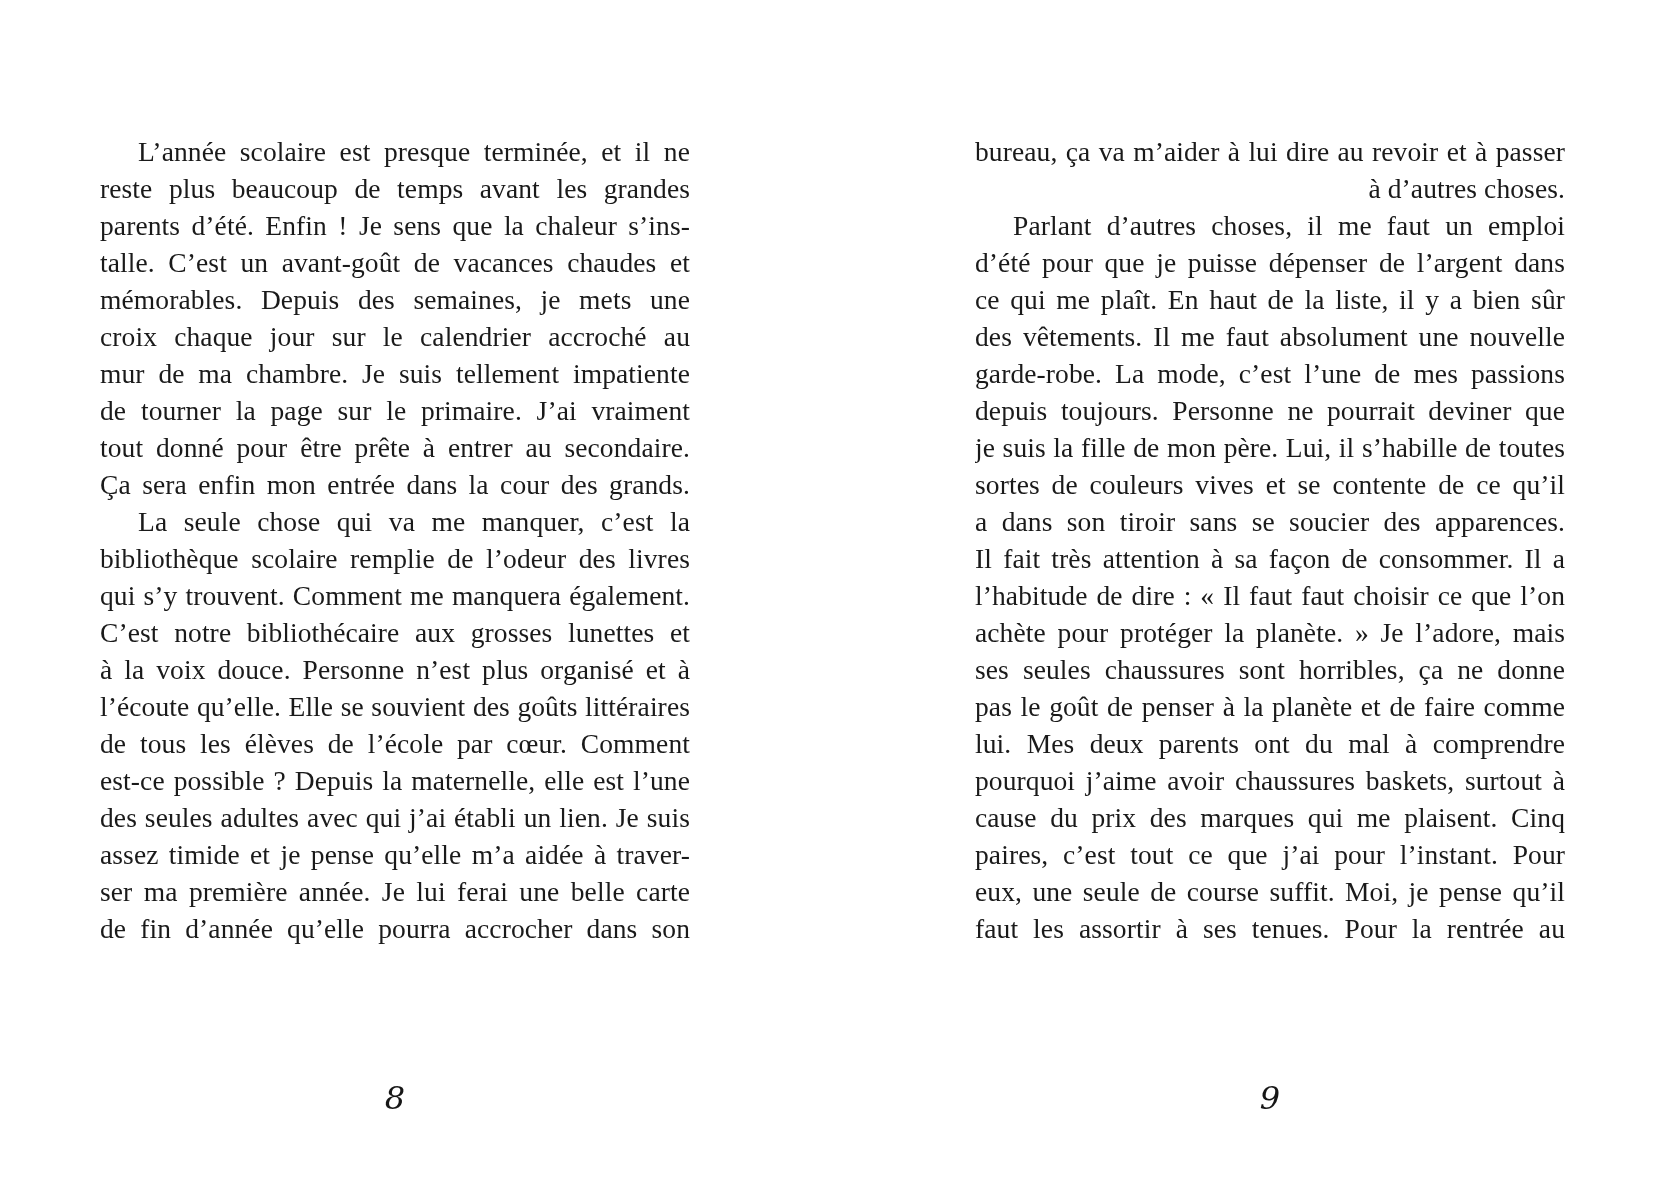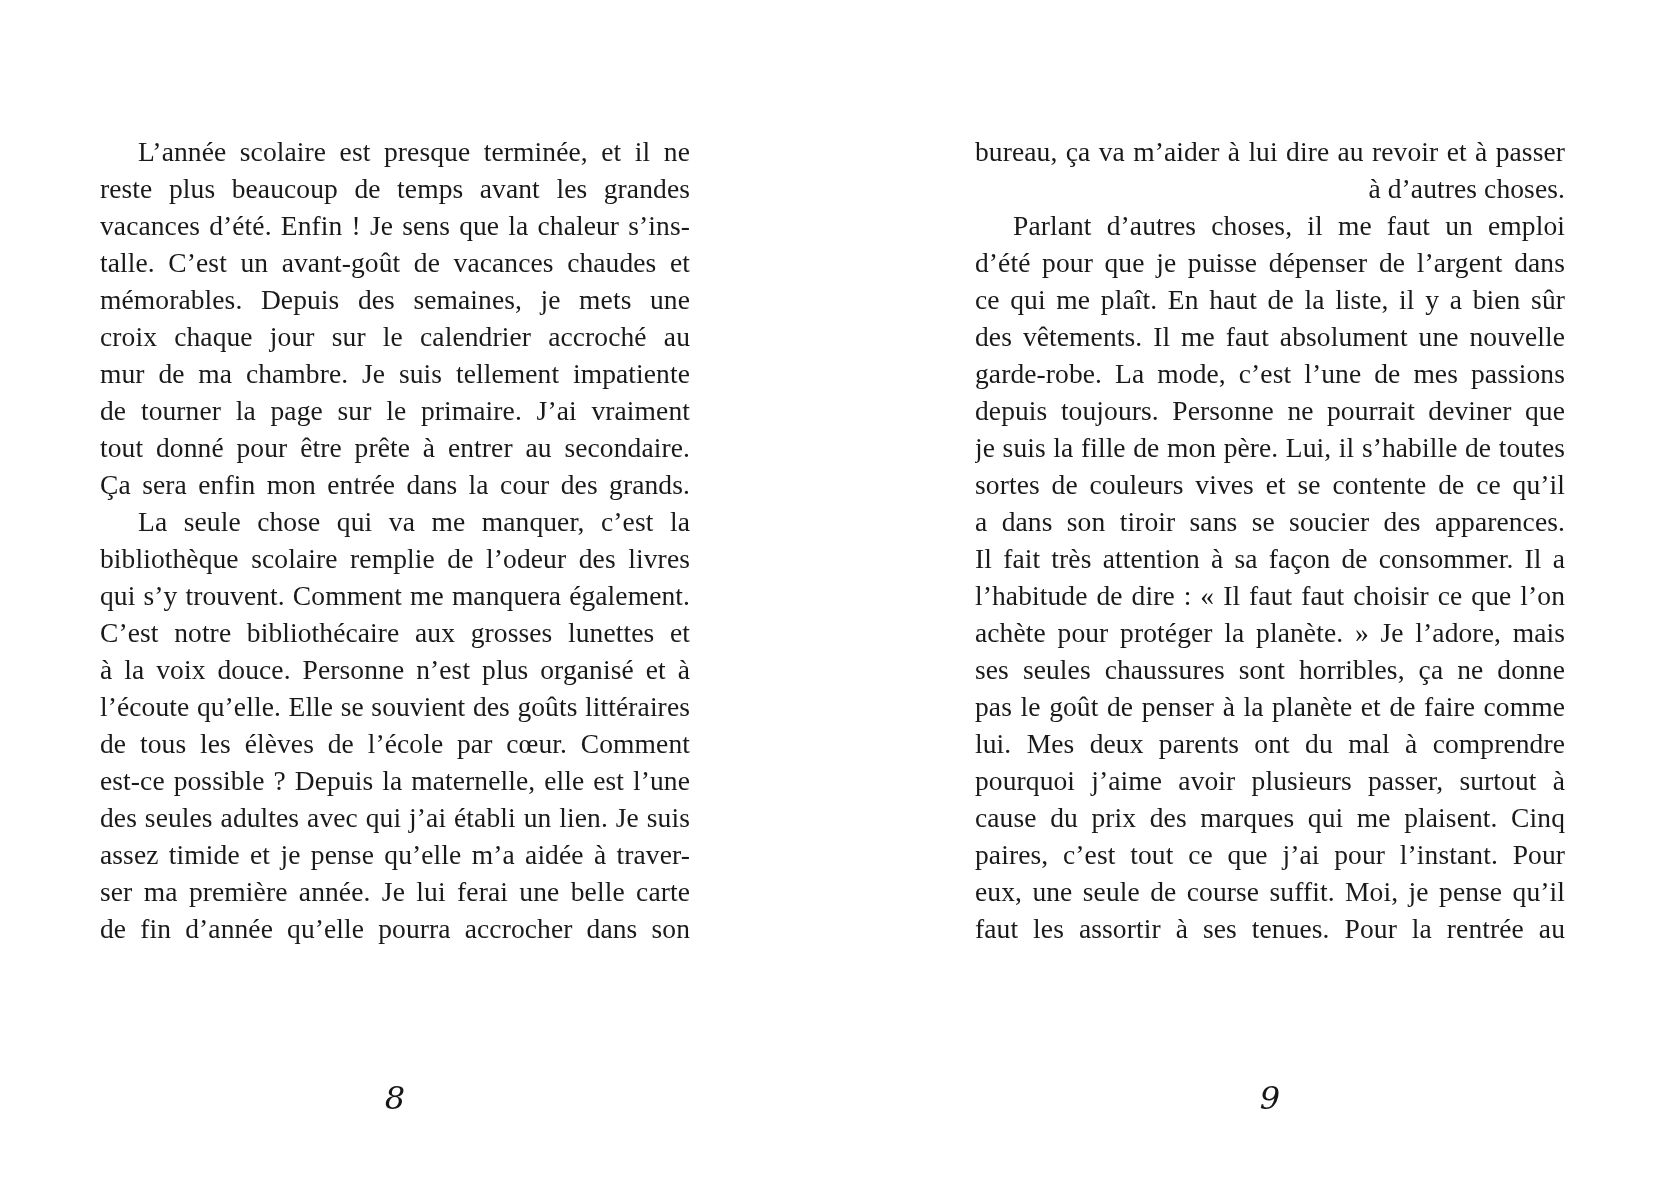--- a/index.html
+++ b/index.html
@@ -68,21 +68,21 @@
 </head>
 <body>
 
 <div class="spread" style="background: rgb(255, 255, 255); color: rgb(26, 26, 26);">
 
   <div class="page page-left">
     <div class="text-block">
         <div class="para">
           <div class="line indent">L’année scolaire est presque terminée, et il ne</div>
           <div class="line">reste plus beaucoup de temps avant les grandes</div>
-          <div class="line">vacances d’été. Enfin ! Je sens que la chaleur s’ins-</div>
+          <div class="line">parents d’été. Enfin ! Je sens que la chaleur s’ins-</div>
           <div class="line">talle. C’est un avant-goût de vacances chaudes et</div>
           <div class="line">mémorables. Depuis des semaines, je mets une</div>
           <div class="line">croix chaque jour sur le calendrier accroché au</div>
           <div class="line">mur de ma chambre. Je suis tellement impatiente</div>
           <div class="line">de tourner la page sur le primaire. J’ai vraiment</div>
           <div class="line">tout donné pour être prête à entrer au secondaire.</div>
           <div class="line">Ça sera enfin mon entrée dans la cour des grands.</div>
         </div>
         <div class="para">
           <div class="line indent">La seule chose qui va me manquer, c’est la</div>
@@ -117,21 +117,21 @@
           <div class="line">depuis toujours. Personne ne pourrait deviner que</div>
           <div class="line">je suis la fille de mon père. Lui, il s’habille de toutes</div>
           <div class="line">sortes de couleurs vives et se contente de ce qu’il</div>
           <div class="line">a dans son tiroir sans se soucier des apparences.</div>
           <div class="line">Il fait très attention à sa façon de consommer. Il a</div>
           <div class="line">l’habitude de dire : « Il faut faut choisir ce que l’on</div>
           <div class="line">achète pour protéger la planète. » Je l’adore, mais</div>
           <div class="line">ses seules chaussures sont horribles, ça ne donne</div>
           <div class="line">pas le goût de penser à la planète et de faire comme</div>
           <div class="line">lui. Mes deux parents ont du mal à comprendre</div>
-          <div class="line">pourquoi j’aime avoir plusieurs passer, surtout à</div>
+          <div class="line">pourquoi j’aime avoir chaussures baskets, surtout à</div>
           <div class="line">cause du prix des marques qui me plaisent. Cinq</div>
           <div class="line">paires, c’est tout ce que j’ai pour l’instant. Pour</div>
           <div class="line">eux, une seule de course suffit. Moi, je pense qu’il</div>
           <div class="line">faut les assortir à ses tenues. Pour la rentrée au</div>
         </div>
       </div>
     <div class="folio">9</div>
   </div>
 
 </div>

